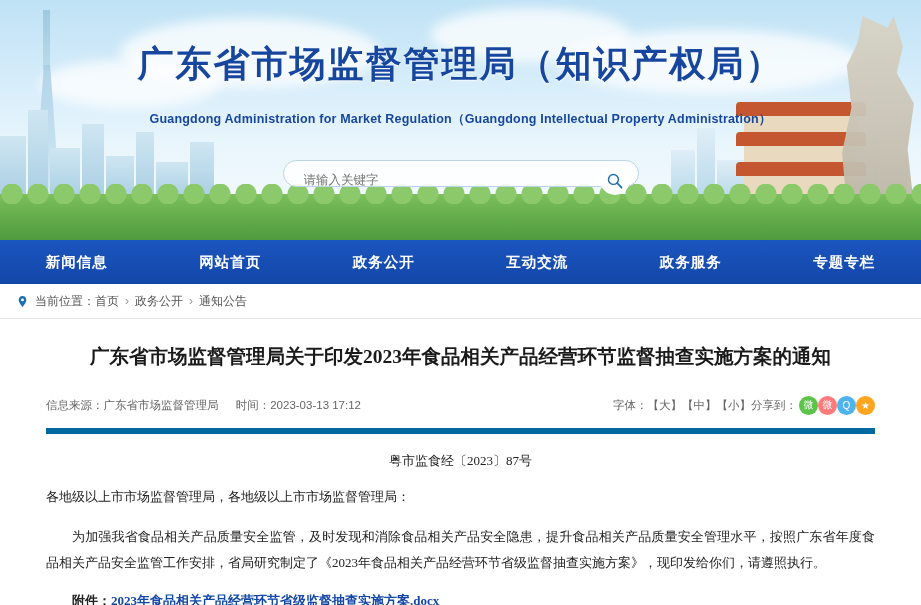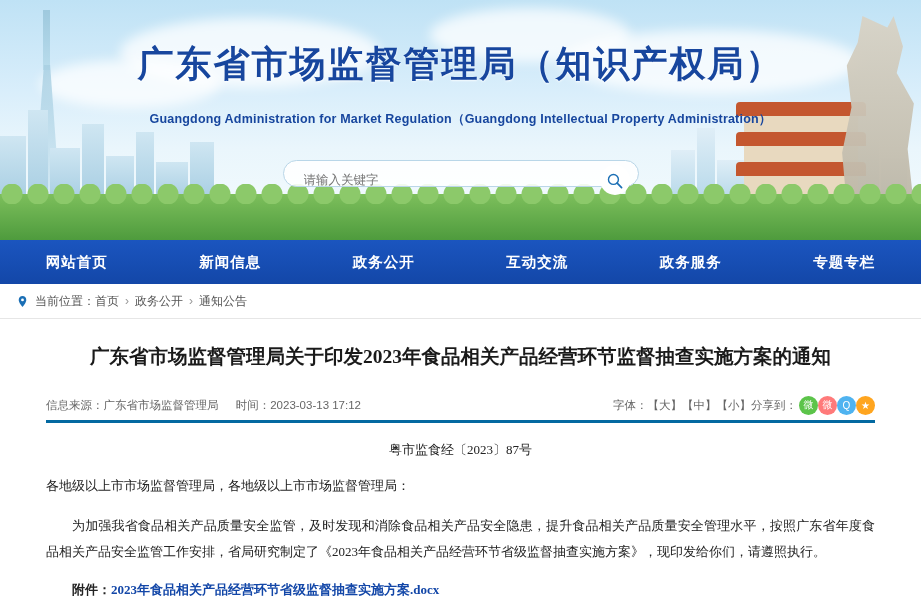--- a/index.html
+++ b/index.html
@@ -284,21 +284,22 @@
     line-height: 1.4;
   }
   .meta {
     margin-top: 20px;
     height: 30px;
     display: flex;
     align-items: center;
     justify-content: space-between;
     font-size: 11.5px;
     color: #666;
-    border-bottom: 3px solid #0369a1;
+    border-bottom: 6px solid #0369a1;
+    padding-bottom: 8px;
   }
   .meta-left span { margin-right: 14px; }
   .meta-right {
     display: flex;
     align-items: center;
   }
   .meta-right .fs {
     color: #666;
     cursor: pointer;
   }
@@ -408,22 +409,22 @@
       <button class="search-btn">
         <svg width="17" height="17" viewBox="0 0 24 24" fill="none">
           <circle cx="10.5" cy="10.5" r="7" stroke="#1b6fb5" stroke-width="2"></circle>
           <line x1="15.8" y1="15.8" x2="22" y2="22" stroke="#1b6fb5" stroke-width="2.4" stroke-linecap="round"></line>
         </svg>
       </button>
     </div>
   </div>
 
   <div class="nav">
+    <div class="nav-item">新闻信息</div>
     <div class="nav-item">网站首页</div>
-    <div class="nav-item">新闻信息</div>
     <div class="nav-item">政务公开</div>
     <div class="nav-item">互动交流</div>
     <div class="nav-item">政务服务</div>
     <div class="nav-item">专题专栏</div>
   </div>
 
   <div class="crumb">
     <span class="pin">
       <svg width="13" height="13" viewBox="0 0 24 24">
         <path d="M12 2C8.1 2 5 5.1 5 9c0 5.2 7 13 7 13s7-7.8 7-13c0-3.9-3.1-7-7-7z" fill="#1b6fb5"></path>

